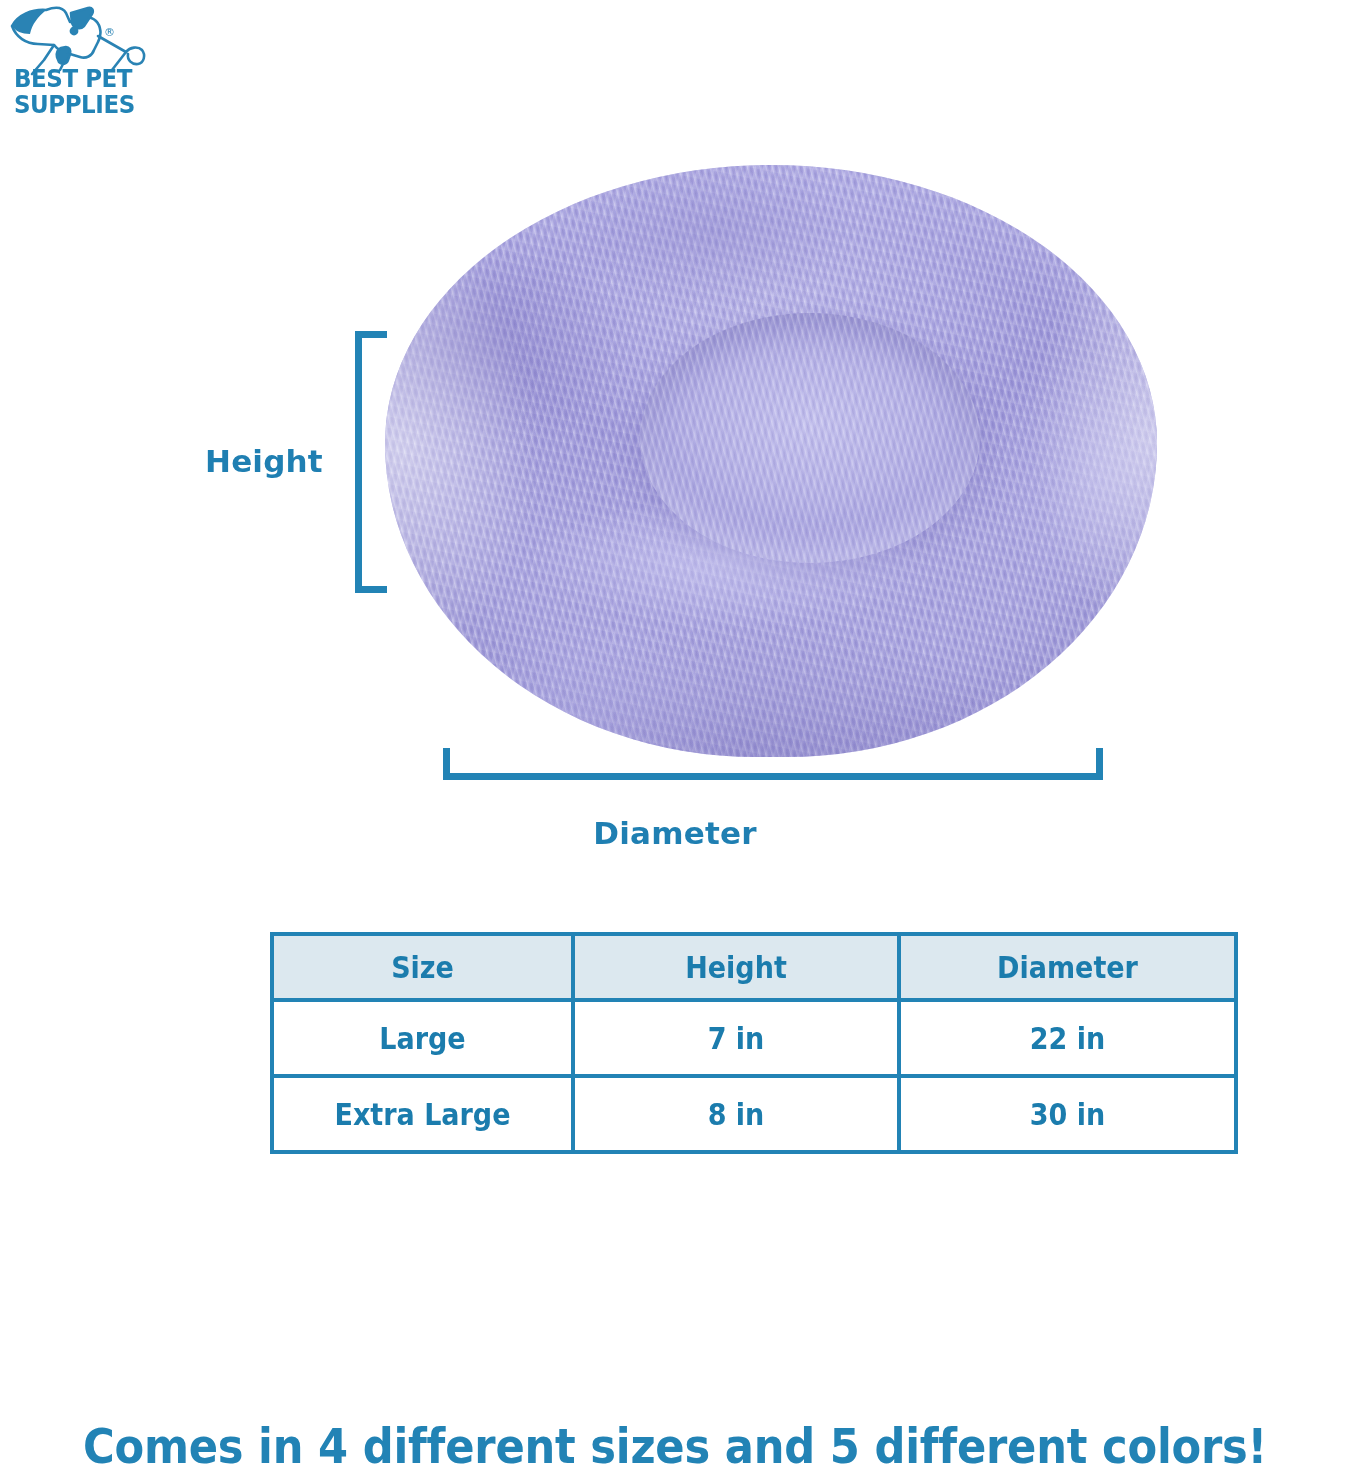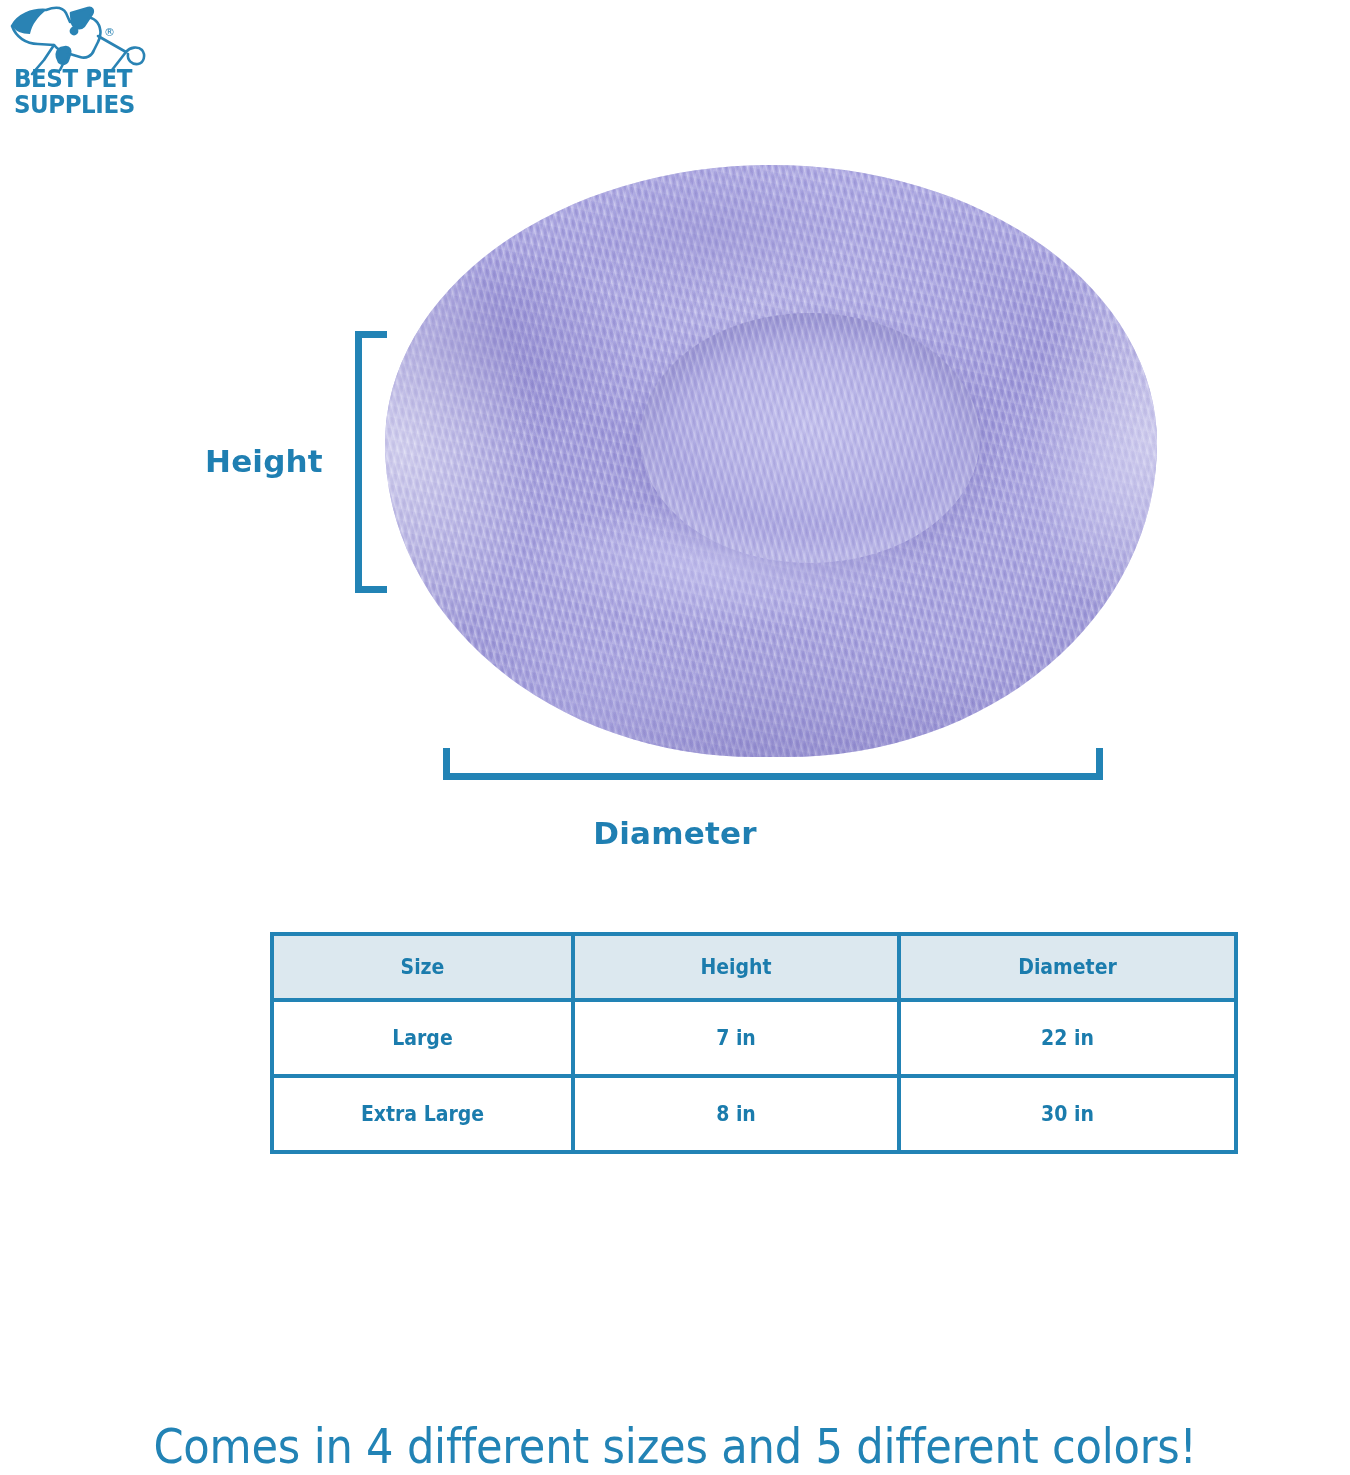--- a/index.html
+++ b/index.html
@@ -208,21 +208,21 @@
     width: 952px;
     border-collapse: collapse;
     table-layout: fixed;
   }
   .size-table td, .size-table th {
     border: 4px solid #2283b5;
     text-align: center;
     color: #1b7cad;
     font-family: "DejaVu Sans Condensed", "DejaVu Sans", sans-serif;
     font-weight: bold;
-    font-size: 21px;
+    font-size: 30px;
     padding: 0;
     height: 72px;
     transform: none;
   }
   .size-table thead th {
     background: #dce8ef;
     height: 62px;
   }
   .col-size   { width: 297px; }
   .col-height { width: 322px; }
@@ -230,21 +230,21 @@
 
   
   .tagline {
     position: absolute;
     left: 0;
     top: 1418px;
     width: 1350px;
     text-align: center;
     color: #2283b5;
     font-family: "DejaVu Sans Condensed", "DejaVu Sans", sans-serif;
-    font-weight: normal;
+    font-weight: bold;
     font-size: 48px;
     letter-spacing: -0.2px;
     white-space: nowrap;
   }
 </style>
 </head>
 <body>
 
 <div class="logo-block">
   <div class="logo-mark">

